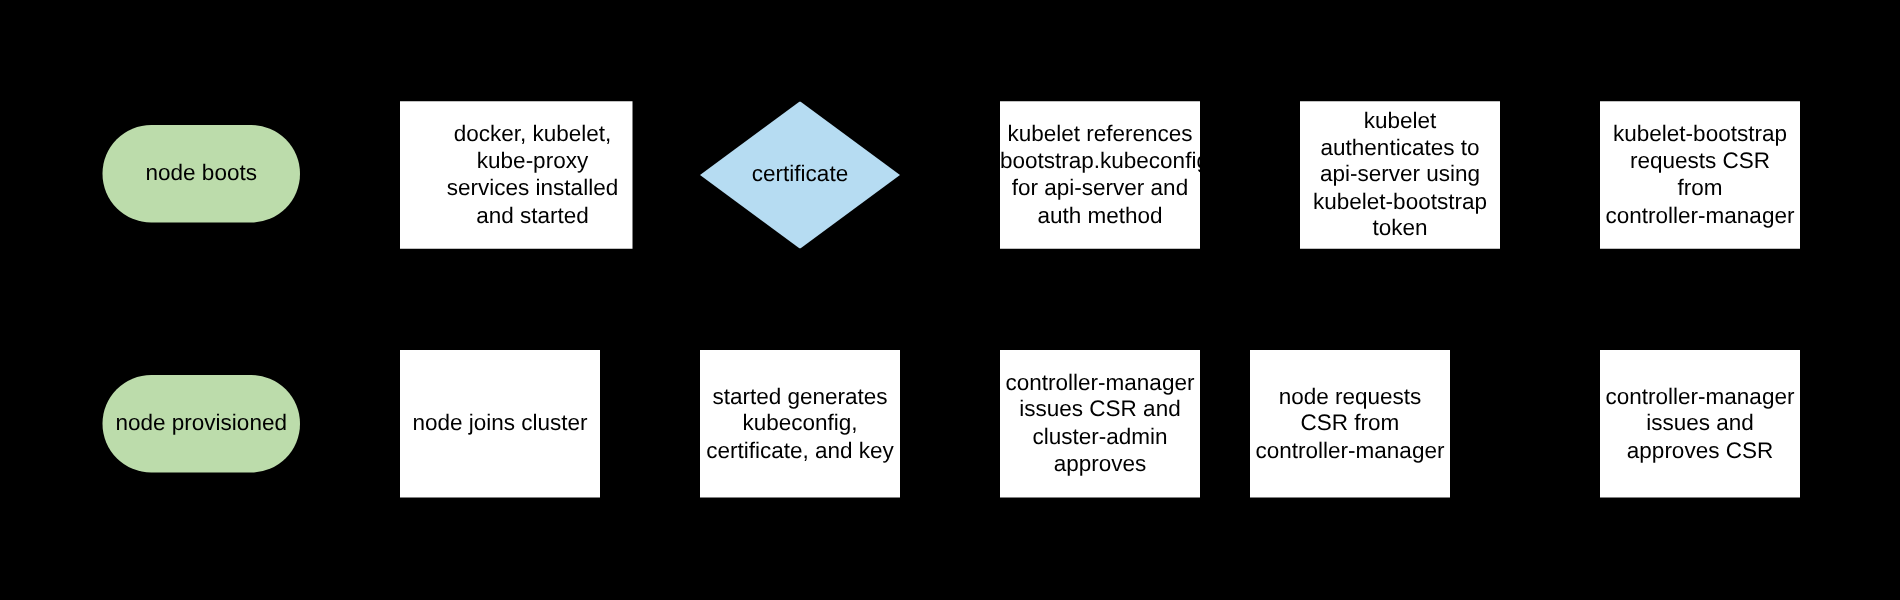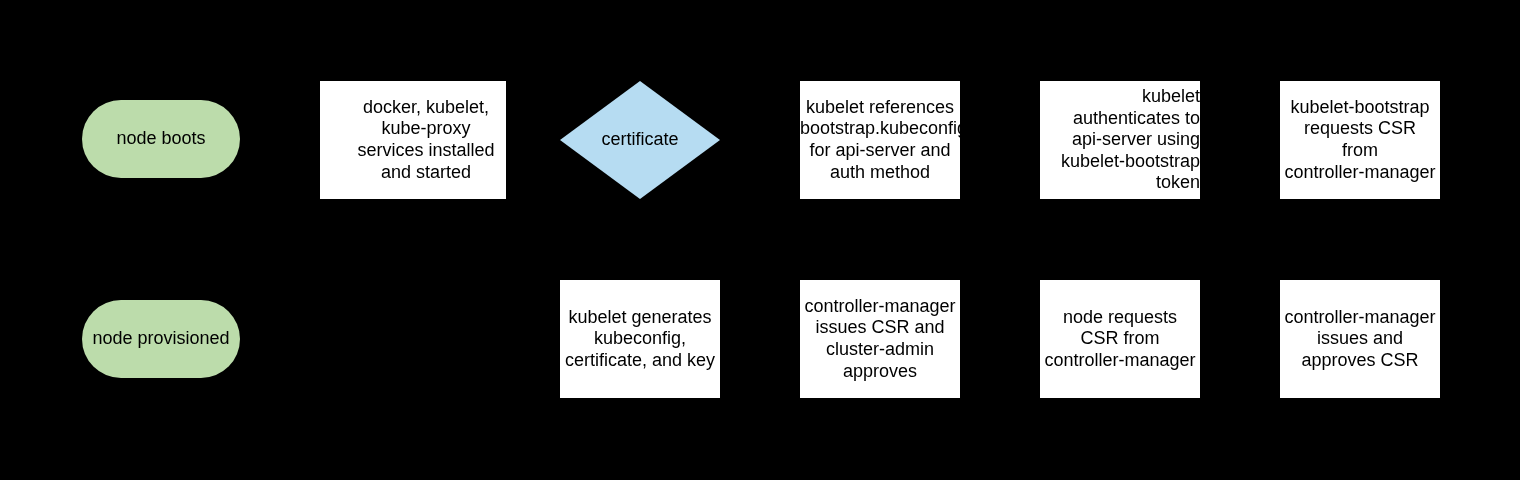--- a/index.html
+++ b/index.html
@@ -46,28 +46,28 @@
     background: var(--decision-fill, #b6dcf2);
     width: 160px;
     height: 118px;
     clip-path: polygon(50% 0%, 100% 50%, 50% 100%, 0% 50%);
   }
   
   .pos-n0  { left: 82px;   top: 100px; justify-content: center; }
   .pos-n1  { left: 320px;  top: 81px; padding-left: 26px; }
   .pos-n2  { left: 560px;  top: 81px; }
   .pos-n3  { left: 800px;  top: 81px; }
-  .pos-n4  { left: 1040px; top: 81px; text-align: right; }
+  .pos-n4  { left: 1040px; top: 81px; }
   .pos-n5  { left: 1280px; top: 81px; }
   
   .pos-n6  { left: 82px;   top: 300px; }
   .pos-n7  { left: 320px;  top: 280px; }
   .pos-n8  { left: 560px;  top: 280px; }
   .pos-n9  { left: 800px;  top: 280px; }
-  .pos-n10 { left: 1040px; top: 280px; }
+  .pos-n10 { left: 1000px; top: 280px; }
   .pos-n11 { left: 1280px; top: 280px; }
 </style>
 </head>
 <body>
 
 <div id="canvas">
 
   <div class="node terminal pos-n0">
     <span class="node-label">node boots</span>
   </div>
@@ -96,22 +96,25 @@
   <div class="node process pos-n5">
     <span class="node-label">kubelet-bootstrap
 requests CSR
 from
 controller-manager</span>
   </div>
 
   <div class="node terminal pos-n6">
     <span class="node-label">node provisioned</span>
   </div>
+  <div class="node process pos-n7">
+    <span class="node-label">node joins cluster</span>
+  </div>
   <div class="node process pos-n8">
-    <span class="node-label">kubelet generates
+    <span class="node-label">started generates
 kubeconfig,
 certificate, and key</span>
   </div>
   <div class="node process pos-n9">
     <span class="node-label">controller-manager
 issues CSR and
 cluster-admin
 approves</span>
   </div>
   <div class="node process pos-n10">

